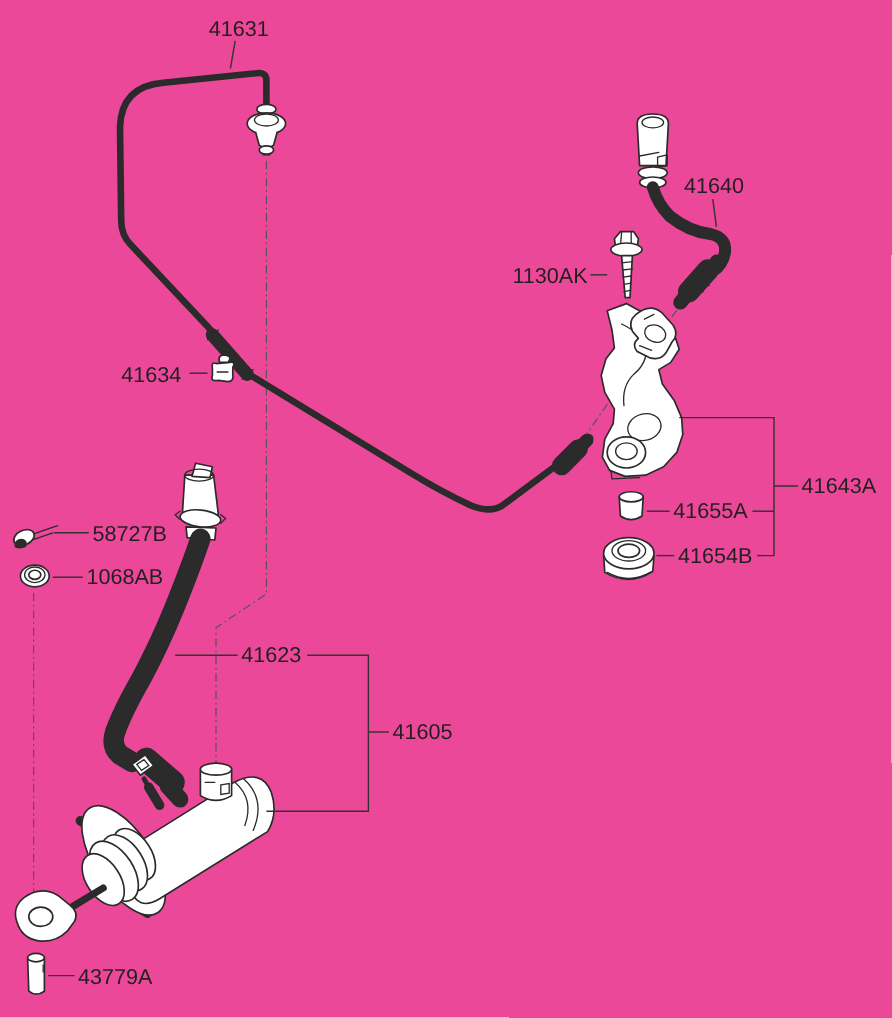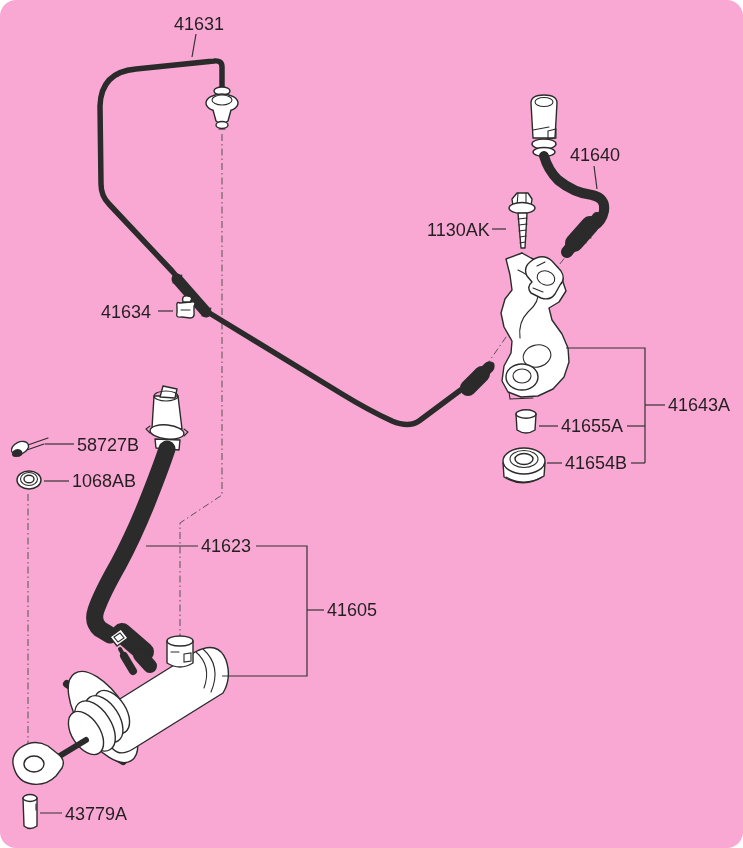--- a/index.html
+++ b/index.html
@@ -1,16 +1,16 @@
 <!DOCTYPE html>
 <html><head>
 <meta charset="utf-8">
 <style>
   html,body{margin:0;padding:0;background:#ffffff;}
-  .stage{position:relative;width:743px;height:848px;background:#f9a8d4;overflow:hidden;border-radius:16px;}
+  .stage{position:relative;width:743px;height:848px;background:#ec4899;overflow:hidden;}
   svg{display:block;}
   text{font-family:"Liberation Sans",sans-serif;font-size:18px;fill:#231f20;}
   .outl{fill:none;stroke:#2b2b2b;stroke-linecap:round;stroke-linejoin:round;}
   .fillw{fill:#ffffff;stroke:#2b2b2b;stroke-width:1.4;stroke-linejoin:round;}
   .thin{fill:none;stroke:#2b2b2b;stroke-width:1.1;stroke-linecap:round;}
   .callout{fill:none;stroke:#333333;stroke-width:1.2;}
   .cline{fill:none;stroke:#555555;stroke-width:1;stroke-dasharray:7 3 1.5 3;}
 </style>
 </head>
 <body>

